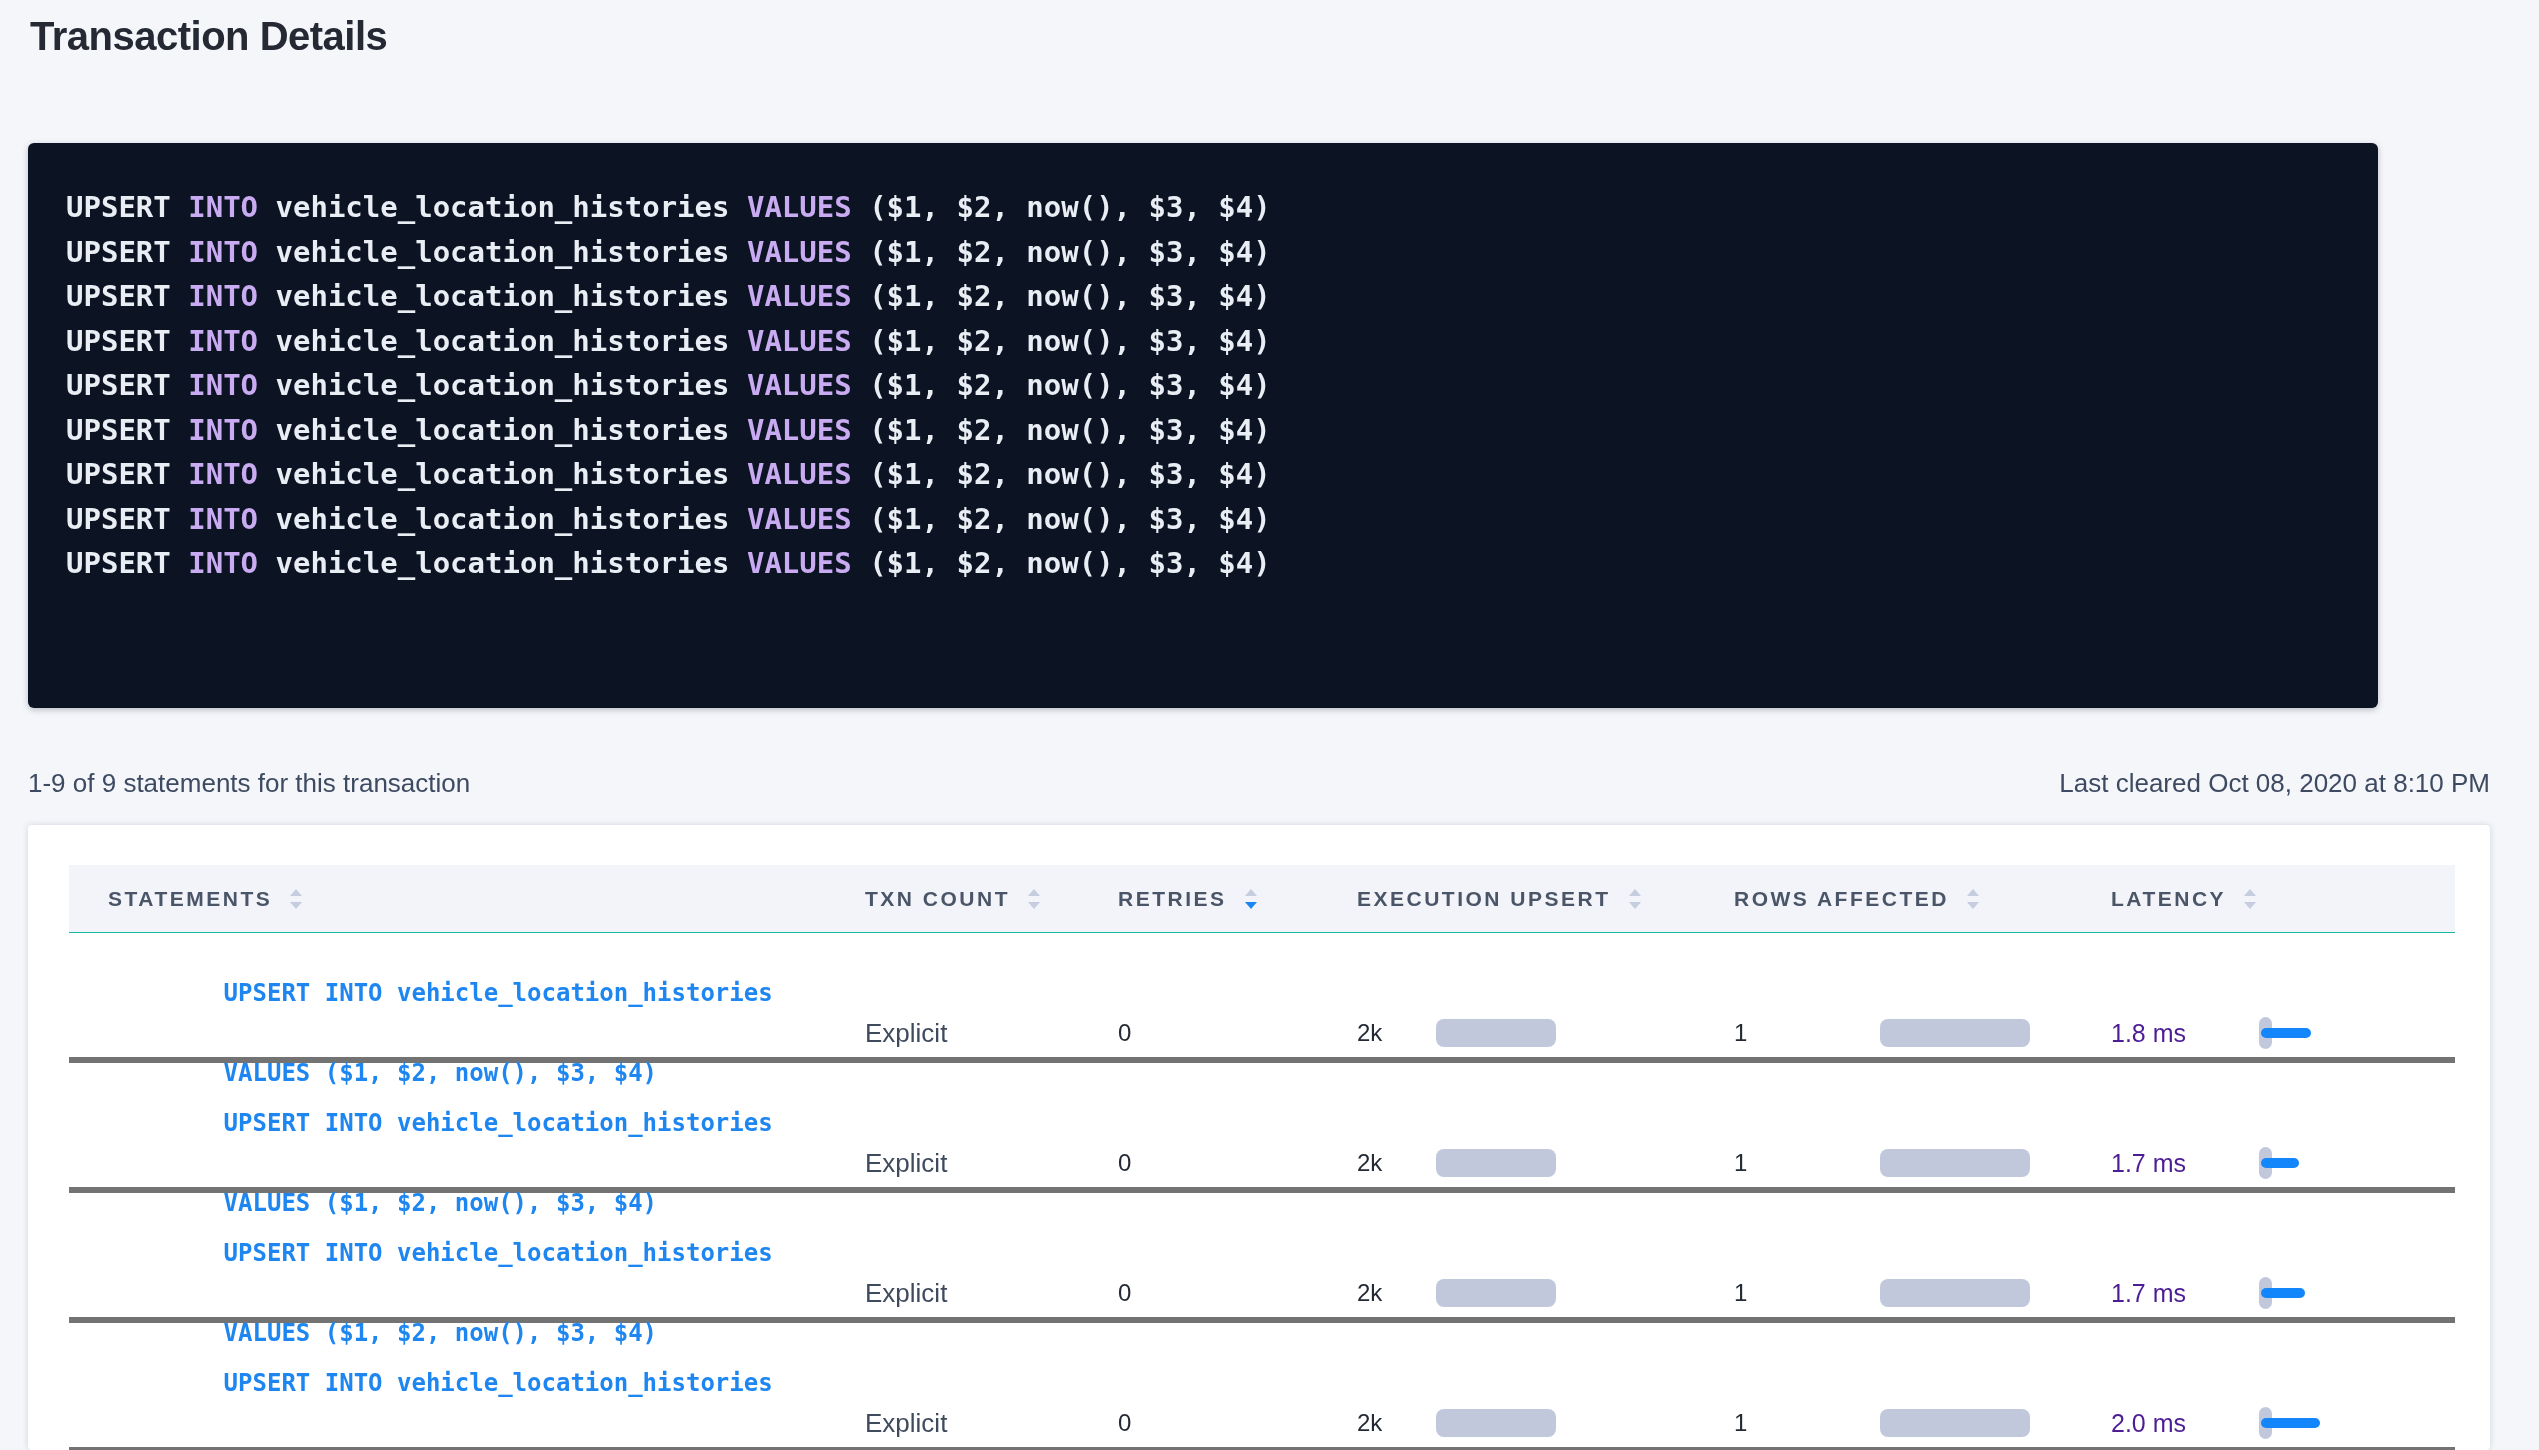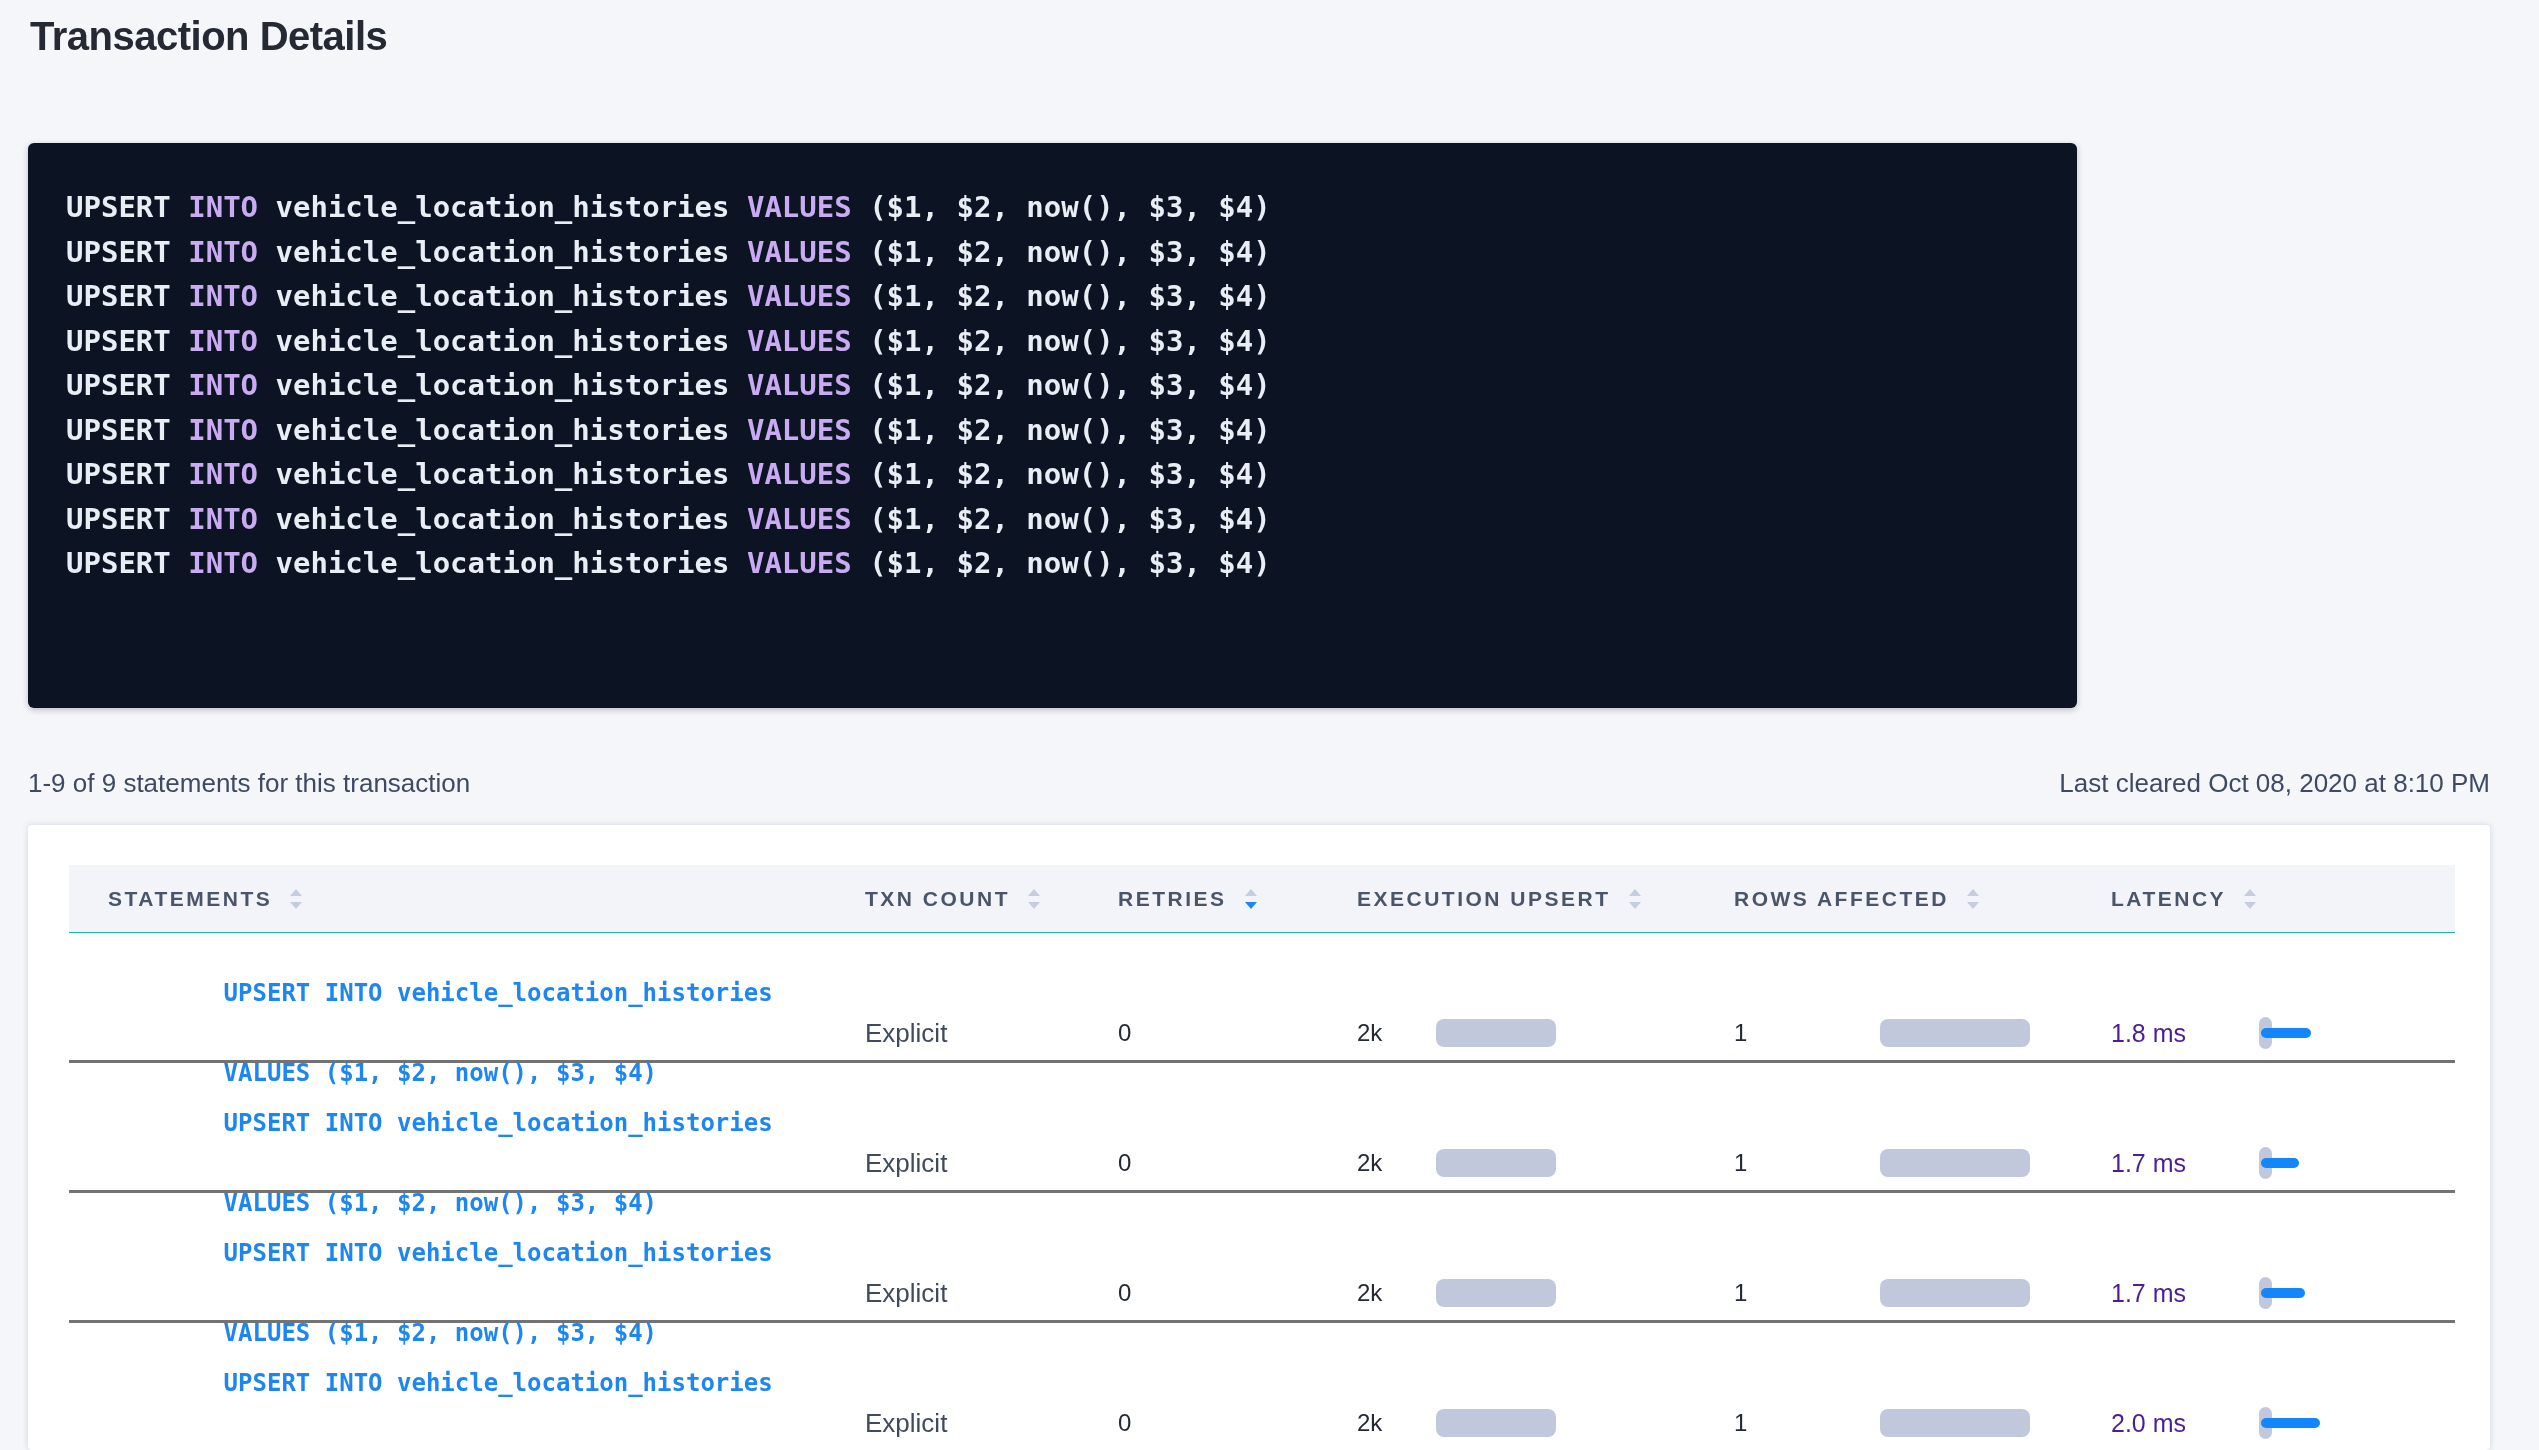--- a/index.html
+++ b/index.html
@@ -20,21 +20,21 @@
     color:#242a35;
   }
   
   .page-title{
     margin:0 0 0 30px;padding-top:14px;
     font-size:40px;line-height:44px;font-weight:600;color:#242933;
     letter-spacing:-0.5px;
   }
   
   .code-box{
-    margin:85px 0 0 28px;width:2049px;height:565px;
+    margin:85px 0 0 28px;width:2350px;height:565px;
     background:var(--code-background);
     border-radius:6px;
     box-shadow:0 2px 6px rgba(20,30,50,.25);
     padding:42px 38px;
     overflow:hidden;
   }
   .code-line{
     font-family:"DejaVu Sans Mono","Liberation Mono",monospace;
     font-size:29px;line-height:44.5px;font-weight:700;
     color:var(--code-text);
@@ -69,21 +69,21 @@
     display:flex;align-items:center;
     font-size:21px;font-weight:700;letter-spacing:2.5px;
     color:#4a5568;cursor:pointer;user-select:none;
   }
   .th.c-stmt{padding-left:39px}
   .arrows{display:flex;flex-direction:column;gap:6px;margin-left:18px}
   .arr-up{width:0;height:0;border-left:6px solid transparent;border-right:6px solid transparent;border-bottom:7px solid #c5cdde}
   .arr-down{width:0;height:0;border-left:6px solid transparent;border-right:6px solid transparent;border-top:7px solid #c5cdde}
   .arr-down.active{border-top-color:var(--accent-blue)}
   
-  .trow{height:130px;border-bottom:3px solid #737373}
+  .trow{height:130px;border-bottom:6px solid #737373}
   .stmt-link{
     display:block;padding-left:39px;
     font-family:"DejaVu Sans Mono","Liberation Mono",monospace;
     font-size:24px;line-height:40px;font-weight:700;
     color:var(--accent-blue);text-decoration:none;cursor:pointer;
     white-space:pre;
   }
   .cell{display:flex;align-items:center}
   .txt{font-size:26px;color:#3f4a5c}
   .num{font-size:24px;color:#242a35}

